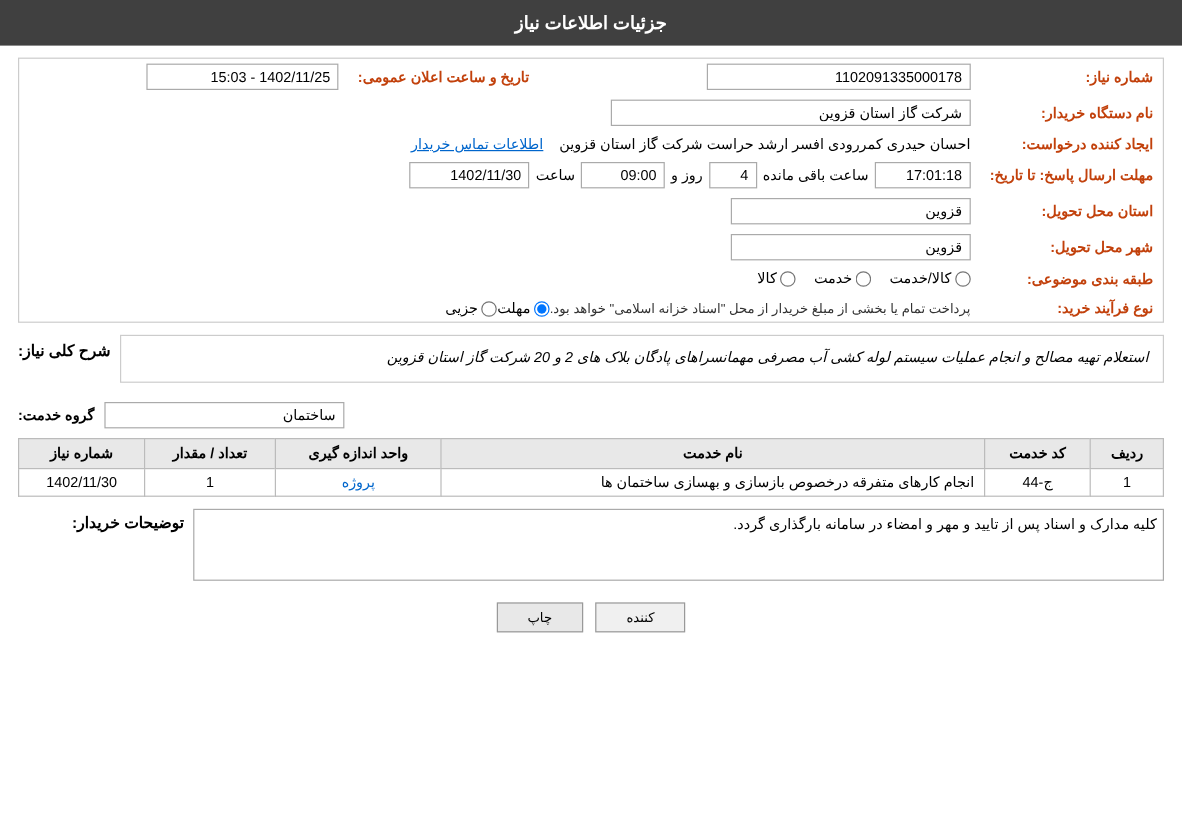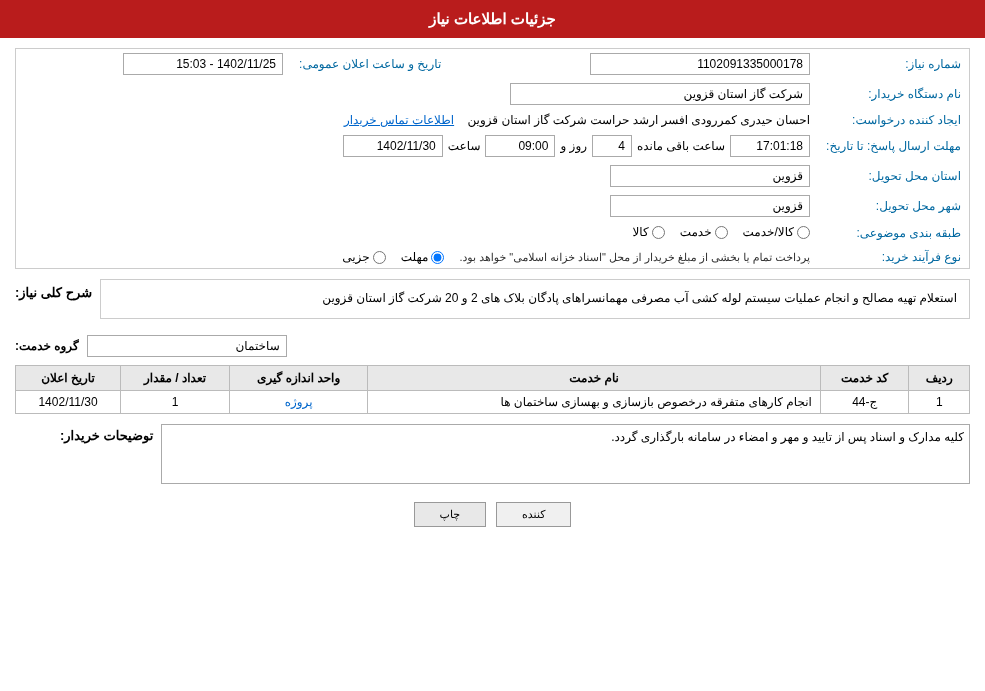--- a/index.html
+++ b/index.html
@@ -9,21 +9,21 @@
       background: #f0f0f0;
       direction: rtl;
     }
     .page-container {
       width: 985px;
       min-height: 691px;
       background: #fff;
       margin: 0 auto;
     }
     .header-bar {
-      background: #b91c1c;
+      background: #404040;
       color: #fff;
       text-align: center;
       padding: 10px 0;
       font-size: 15px;
       font-weight: bold;
     }
     .content {
       padding: 10px 15px;
     }
     .section {
@@ -61,21 +61,22 @@
     }
     .main-info-table td {
       padding: 4px 8px;
       vertical-align: middle;
       font-size: 12px;
     }
     .main-info-table .label-cell {
       text-align: right;
       white-space: nowrap;
       width: 130px;
-      color: #0369a1;
+      color: #c2410c;
+      font-weight: bold;
     }
     .main-info-table .value-cell {
       text-align: right;
     }
 
     .services-table {
       width: 100%;
       border-collapse: collapse;
       margin-top: 5px;
     }
@@ -136,20 +137,21 @@
     }
 
     .needs-description {
       border: 1px solid #ccc;
       padding: 8px 12px;
       margin-bottom: 8px;
       font-size: 12px;
       text-align: right;
       line-height: 1.8;
       direction: rtl;
+      font-style: italic;
     }
   </style>
 </head>
 <body>
 
 <div class="page-container">
 
   <div class="header-bar">
     <span>جزئیات اطلاعات نیاز</span>
   </div>
@@ -231,21 +233,21 @@
                 <label>کالا/خدمت</label>
                 <input type="radio" name="category" style="">
               </span>
             </span>
           </td>
         </tr>
 
         <tr>
           <td class="label-cell">نوع فرآیند خرید:</td>
           <td class="value-cell" colspan="3">
-            <span style="display:inline-flex; align-items:center; gap:15px; flex-direction:row-reverse; flex-wrap:wrap;">
+            <span style="display:inline-flex; align-items:center; flex-direction:row-reverse; flex-wrap:wrap;">
               <span class="radio-item">
                 <label>جزیی</label>
                 <input type="radio" name="process" style="">
               </span>
               <span class="radio-item">
                 <label>مهلت</label>
                 <input type="radio" name="process" checked="" style="">
               </span>
               <span style="font-size:11px; color:#333;">پرداخت تمام یا بخشی از مبلغ خریدار از محل "اسناد خزانه اسلامی" خواهد بود.</span>
             </span>
@@ -270,21 +272,21 @@
     </div>
 
     <table class="services-table">
       <thead>
         <tr>
           <th>ردیف</th>
           <th>کد خدمت</th>
           <th>نام خدمت</th>
           <th>واحد اندازه گیری</th>
           <th>تعداد / مقدار</th>
-          <th>تاریخ اعلان</th>
+          <th>شماره نیاز</th>
         </tr>
       </thead>
       <tbody id="services-tbody">
       <tr>
       <td>1</td>
       <td>ج-44</td>
       <td class="text-right">انجام کارهای متفرقه درخصوص بازسازی و بهسازی ساختمان ها</td>
       <td style="color:#0066cc;">پروژه</td>
       <td>1</td>
       <td>1402/11/30</td>

